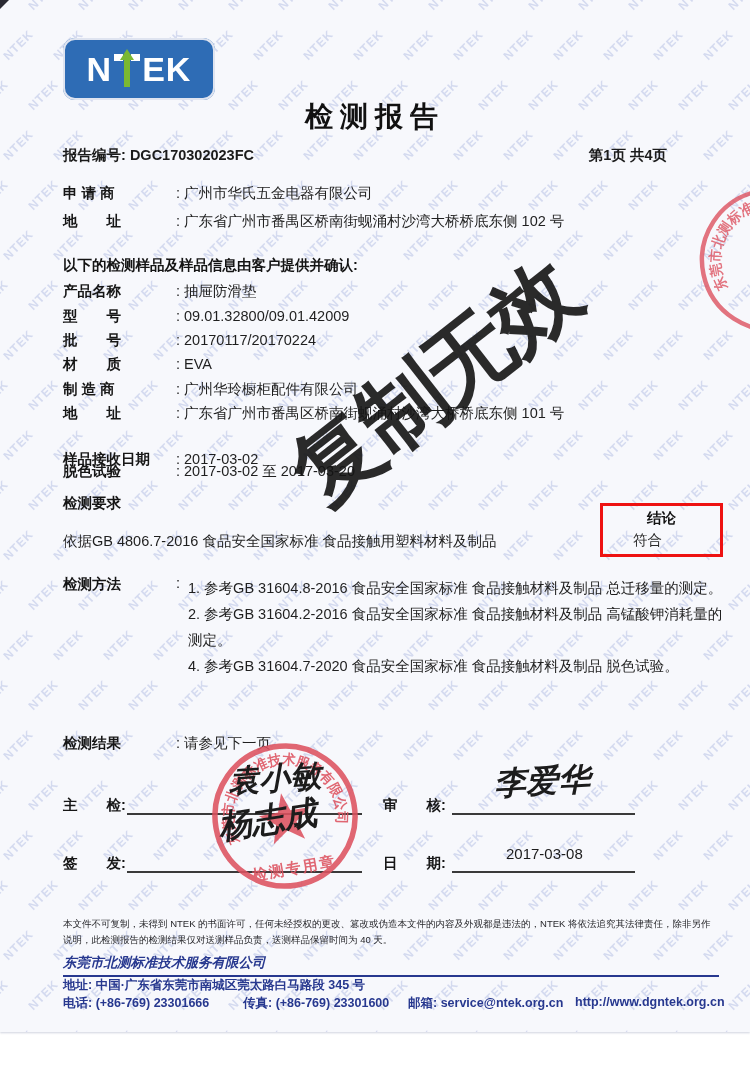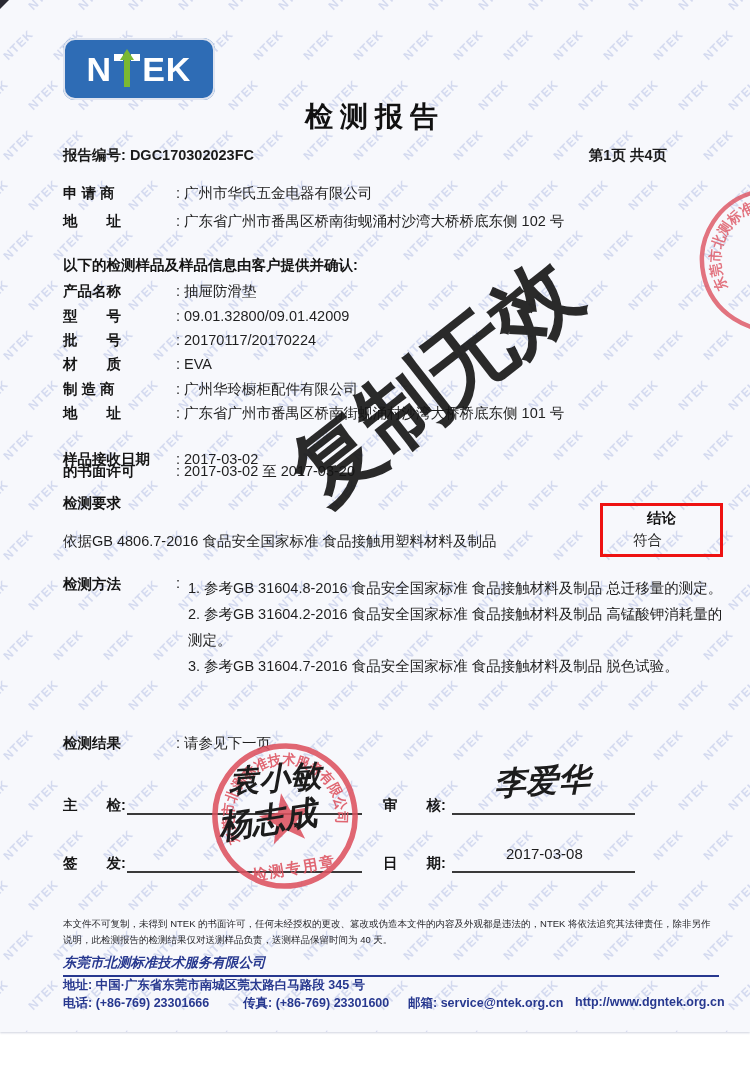--- a/index.html
+++ b/index.html
@@ -473,36 +473,36 @@
       <span class="lab">制 造 商</span><span class="val">: 广州华玲橱柜配件有限公司</span>
     </div>
     <div class="row" style="top:404px">
       <span class="lab">地　　址</span><span class="val">: 广东省广州市番禺区桥南街蚬涌村沙湾大桥桥底东侧 101 号</span>
     </div>
 
     <div class="row" style="top:450px">
       <span class="lab">样品接收日期</span><span class="val">: 2017-03-02</span>
     </div>
     <div class="row" style="top:462px">
-      <span class="lab">的书面许可</span><span class="val">: 2017-03-02 至 2017-03-20</span>
+      <span class="lab">脱色试验</span><span class="val">: 2017-03-02 至 2017-03-20</span>
     </div>
 
     <div class="section-head" style="top:494px">检测要求</div>
     <div class="plain-text" style="top:532px">依据GB 4806.7-2016 食品安全国家标准 食品接触用塑料材料及制品</div>
     <div class="conclusion-box">
       <span class="c-lab">结论</span>
       <span class="c-val">符合</span>
     </div>
 
     <div class="section-head" style="top:575px">检测方法</div>
     <div class="methods-colon">:</div>
     <div class="methods">
       <div class="m-item">1. 参考GB 31604.8-2016 食品安全国家标准 食品接触材料及制品 总迁移量的测定。</div>
       <div class="m-item">2. 参考GB 31604.2-2016 食品安全国家标准 食品接触材料及制品 高锰酸钾消耗量的测定。</div>
-      <div class="m-item">3. 参考GB 31604.7-2016 食品安全国家标准 食品接触材料及制品 脱色试验。</div>
+      <div class="m-item">4. 参考GB 31604.7-2020 食品安全国家标准 食品接触材料及制品 脱色试验。</div>
     </div>
 
     <div class="row" style="top:734px">
       <span class="lab">检测结果</span><span class="val">: 请参见下一页</span>
     </div>
 
     <div class="copy-wm">
       <span>复制无效</span>
     </div>
 

